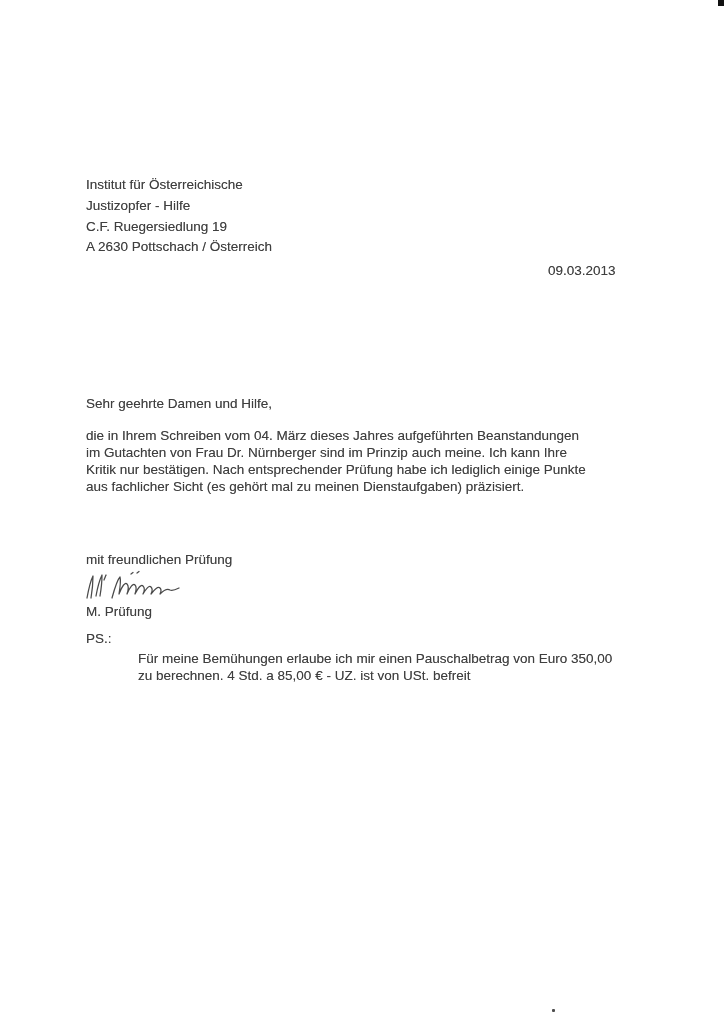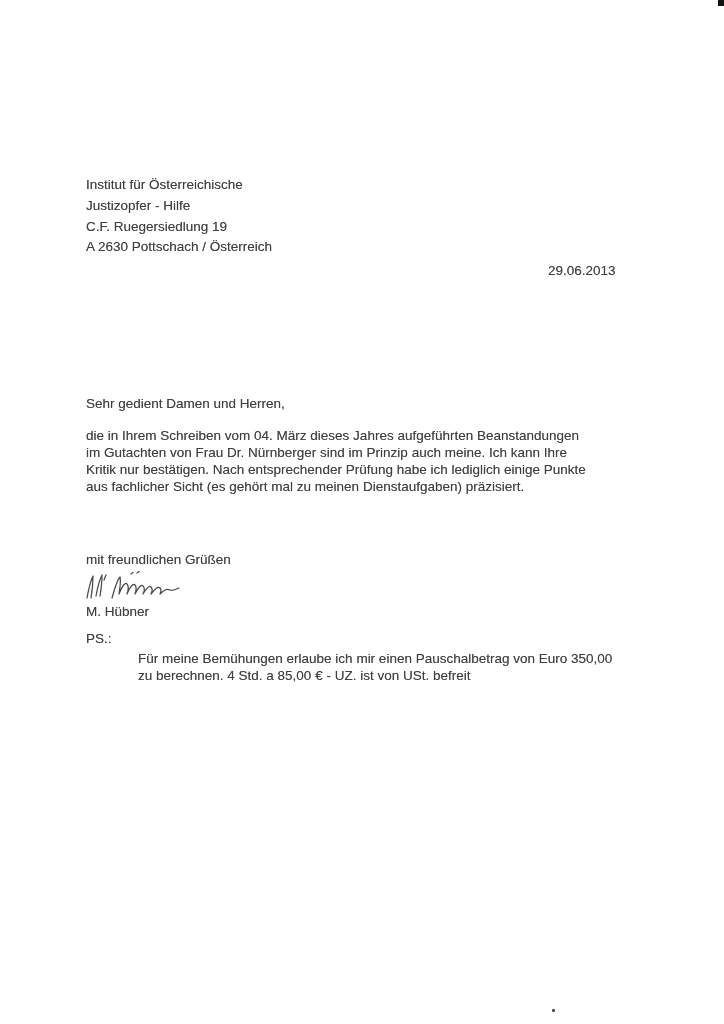--- a/index.html
+++ b/index.html
@@ -69,46 +69,46 @@
 
   <div class="corner-mark"></div>
 
   <div class="sender-block">
     <div class="line" style="top:174px">Institut für Österreichische</div>
     <div class="line" style="top:195px">Justizopfer - Hilfe</div>
     <div class="line" style="top:216px">C.F. Ruegersiedlung 19</div>
     <div class="line" style="top:236px">A 2630 Pottschach / Österreich</div>
   </div>
 
-  <div class="line date" style="top:262px">29.06.2013</div>
+  <div class="line date" style="top:262px">09.03.2013</div>
 
 
-  <div class="line" style="top:395px">Sehr gedient Damen und Herren,</div>
+  <div class="line" style="top:395px">Sehr geehrte Damen und Hilfe,</div>
 
   <div>
     <div class="line" style="top:427px">die in Ihrem Schreiben vom 04. März dieses Jahres aufgeführten Beanstandungen</div>
     <div class="line" style="top:444px">im Gutachten von Frau Dr. Nürnberger sind im Prinzip auch meine. Ich kann Ihre</div>
     <div class="line" style="top:461px">Kritik nur bestätigen. Nach entsprechender Prüfung habe ich lediglich einige Punkte</div>
     <div class="line" style="top:478px">aus fachlicher Sicht (es gehört mal zu meinen Dienstaufgaben) präzisiert.</div>
   </div>
 
-  <div class="line" style="top:551px">mit freundlichen Grüßen</div>
+  <div class="line" style="top:551px">mit freundlichen Prüfung</div>
 
   <div class="signature-wrap">
     <svg width="140" height="40" viewBox="0 0 140 40" aria-hidden="true">
       <path d="M5,31 C7,20 10,11 11,9 C11,15 10,25 9,31"></path>
       <path d="M14,29 C16,18 19,10 20,8 C20,14 19,23 18,29"></path>
       <path d="M24,8 L22,13"></path>
       <path d="M30,31 C33,20 36,12 38,10 C39,14 38,21 37,27 C40,19 43,15 45,17 C47,19 46,24 45,27 C48,20 51,16 53,18 C55,20 54,24 53,27 C56,21 59,17 61,19 C63,21 62,25 61,27 C64,22 67,18 69,20 C71,22 70,25 69,27 C72,23 76,19 78,21 C80,23 79,25 78,27 C81,24 85,21 88,23 C90,24 93,23 97,21"></path>
       <path d="M49,7 l2,-1.5"></path>
       <path d="M55,6 l2,-1.5"></path>
     </svg>
   </div>
 
-  <div class="line" style="top:603px">M. Hübner</div>
+  <div class="line" style="top:603px">M. Prüfung</div>
 
   <div>
     <div class="line ps-label" style="top:630px">PS.:</div>
     <div class="line ps-text" style="top:650px">Für meine Bemühungen erlaube ich mir einen Pauschalbetrag von Euro 350,00</div>
     <div class="line ps-text" style="top:667px">zu berechnen. 4 Std. a 85,00 € - UZ. ist von USt. befreit</div>
   </div>
 
   <div class="bottom-speck"></div>
 
 </div>

